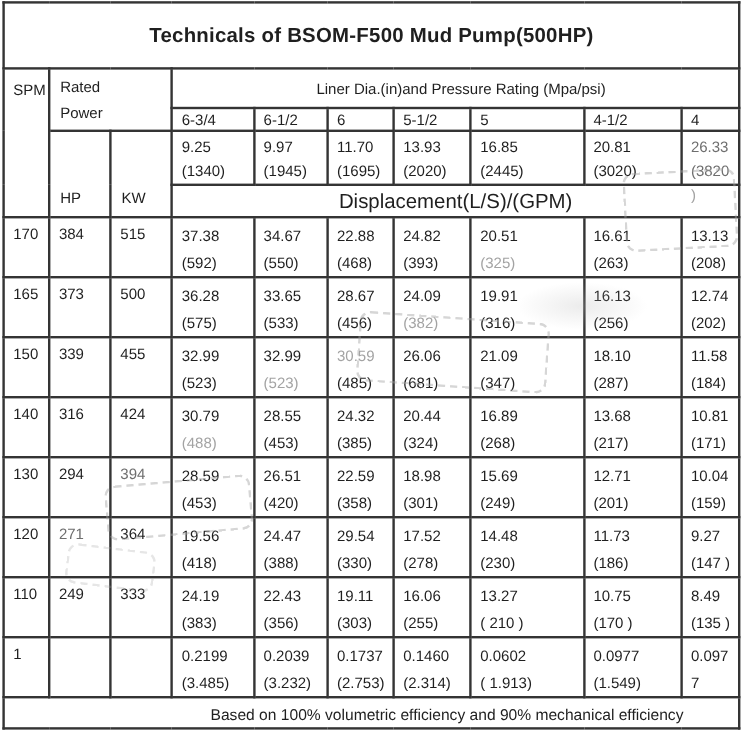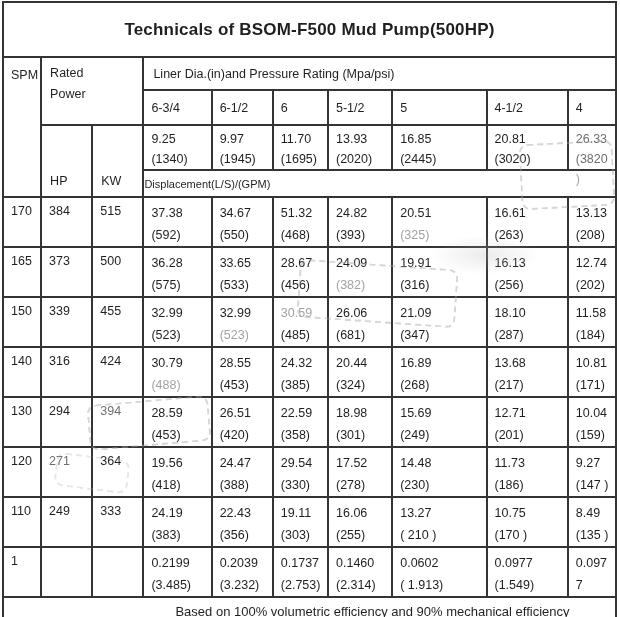--- a/index.html
+++ b/index.html
@@ -11,39 +11,39 @@
   table.spec{
     border-collapse:collapse;table-layout:fixed;width:615px;
     margin:1px 0 0 2px;
   }
   td{
     border:2px solid #343434;padding:0;font-size:12.5px;vertical-align:top;
     background:transparent;
   }
   tr.r-title{height:55px;border-radius:27px;}
   tr.r-a{height:33px;}
-  tr.r-b{height:35px;}
+  tr.r-b{height:19px;}
   tr.r-c{height:45px;}
   tr.r-d{height:27px;}
   tr.data-row{height:49px;}
   tr.r-footer{height:26px;}
   td.title{
     text-align:center;vertical-align:middle;font-weight:bold;font-size:17px;
     letter-spacing:0.2px;
   }
   td.spm-h{padding:10px 0 0 7px;}
   td.rated-h{padding:5px 0 0 8px;}
   .rated-inner{width:50px;line-height:21px;}
-  td.liner-h{vertical-align:middle;padding-left:9px;}
+  td.liner-h{vertical-align:middle;padding-left:9px;text-align:center;}
   td.size-cell{vertical-align:middle;padding-left:7px;}
   td.hpkw-h{vertical-align:bottom;padding:0 0 8px 8px;}
   td.pressure-cell{padding:3px 0 0 7px;overflow:visible;}
   .pinner{height:40px;overflow:visible;}
   .pinner div{line-height:20px;}
-  td.disp-h{text-align:left;vertical-align:middle;font-size:11px;}
+  td.disp-h{text-align:center;vertical-align:middle;font-size:17px;}
   td.head-cell{padding:6px 0 0 7px;}
   td.dcell{padding:4px 0 0 7px;}
   td.dcell div{line-height:22px;}
   td.footer{
     vertical-align:bottom;text-align:center;padding:0 4px 3px 130px;
     font-size:13px;
   }
   .faded{color:#a3a3a3;}
   .faded-mid{color:#6e6e6e;}
   .artifacts{position:absolute;left:0;top:0;width:620px;height:617px;pointer-events:none;}
@@ -150,21 +150,21 @@
           <td class="head-cell">515</td>
           <td class="dcell">
             <div>37.38</div>
             <div>(592)</div>
           </td>
           <td class="dcell">
             <div>34.67</div>
             <div>(550)</div>
           </td>
           <td class="dcell">
-            <div>51.32</div>
+            <div>22.88</div>
             <div>(468)</div>
           </td>
           <td class="dcell">
             <div>24.82</div>
             <div>(393)</div>
           </td>
           <td class="dcell">
             <div>20.51</div>
             <div class="faded">(325)</div>
           </td>

